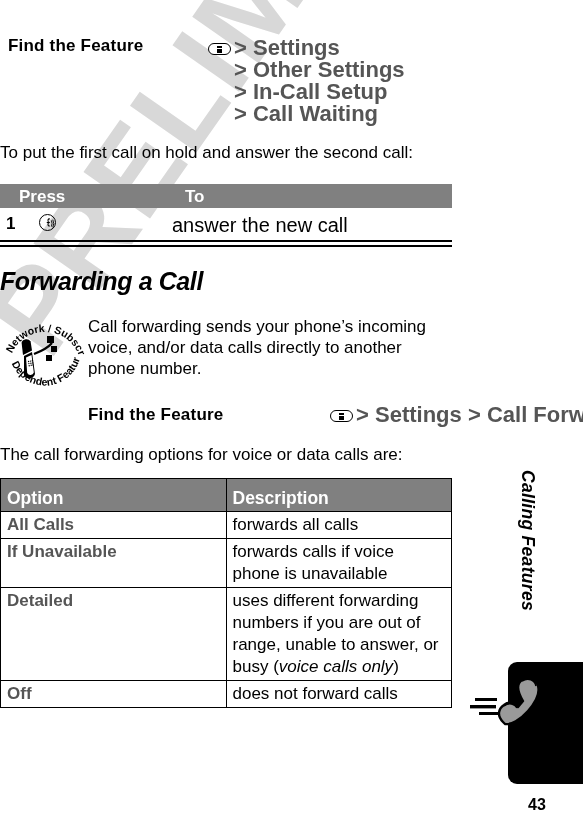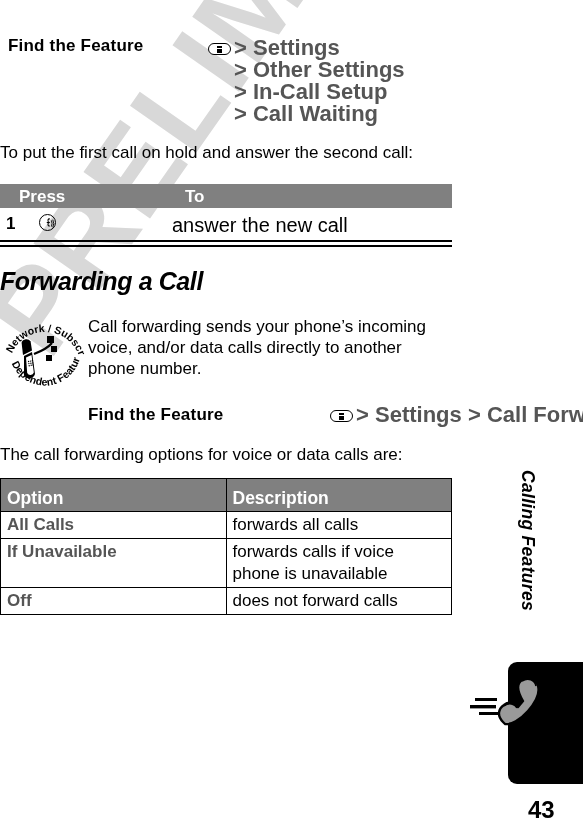--- a/index.html
+++ b/index.html
@@ -239,21 +239,21 @@
     left: 466px;
     top: 672px;
     width: 92px;
     height: 84px;
   }
 
   .pagenum {
     position: absolute;
     left: 528px;
     top: 796px;
-    font-size: 24px;
+    font-size: 16px;
     font-weight: bold;
   }
 </style>
 </head>
 <body>
 
 <div id="watermark">
   <div class="wm-text">PRELIMINARY</div>
 </div>
 
@@ -367,20 +367,24 @@
     <tbody>
       <tr>
         <td class="optname">All Calls</td>
         <td class="optdesc">forwards all calls</td>
       </tr>
       <tr>
         <td class="optname">If Unavailable</td>
         <td class="optdesc">forwards calls if voice phone is unavailable</td>
       </tr>
       <tr>
+        <td class="optname">Detailed</td>
+        <td class="optdesc"><span>uses different forwarding numbers if you are out of range, unable to answer, or busy (</span><i>voice calls only</i><span>)</span></td>
+      </tr>
+      <tr>
         <td class="optname">Off</td>
         <td class="optdesc">does not forward calls</td>
       </tr>
     </tbody>
   </table>
 
   <div id="side-label-wrap">
     <div class="txt">Calling Features</div>
   </div>
 

